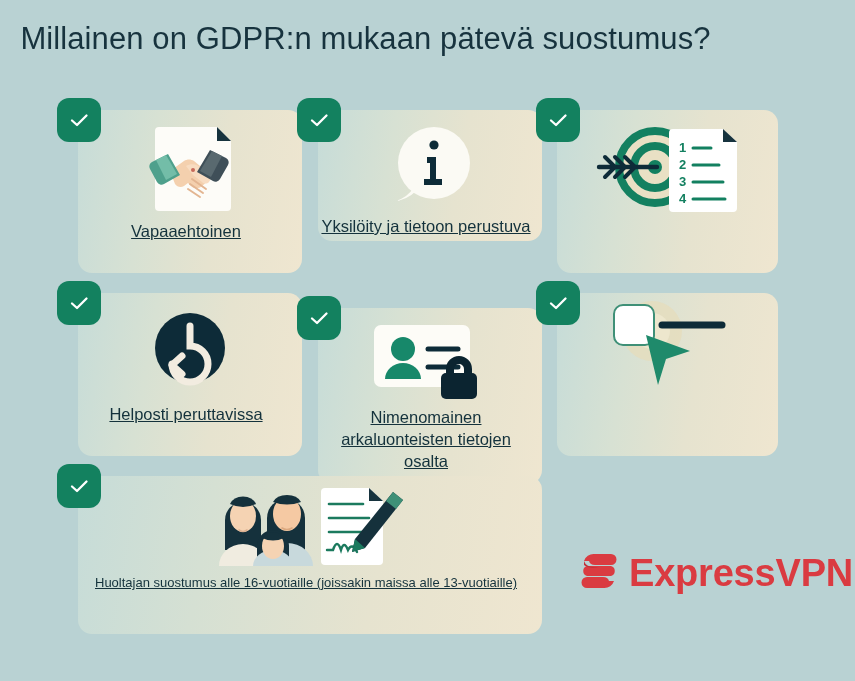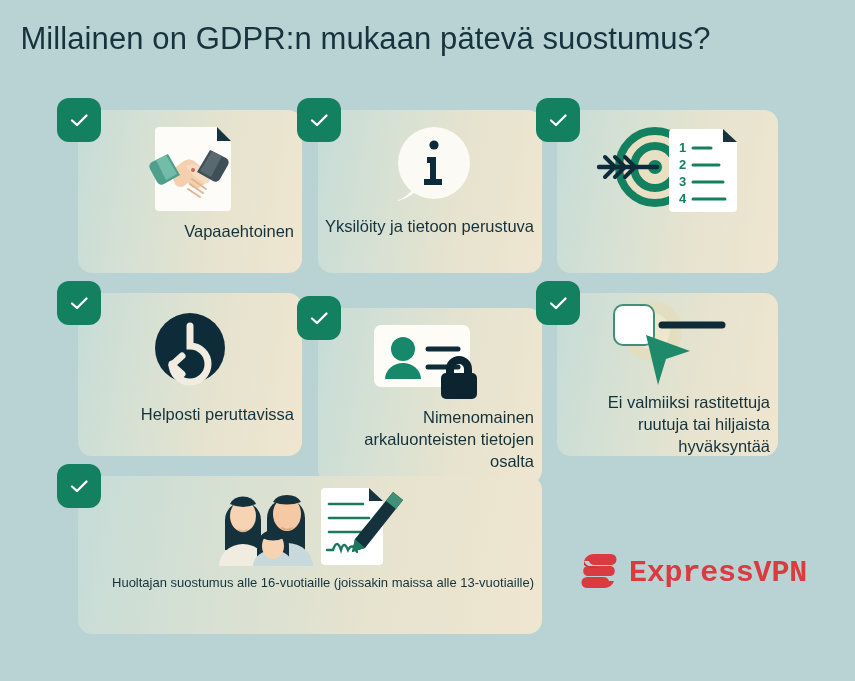--- a/index.html
+++ b/index.html
@@ -60,39 +60,40 @@
     width: 100%;
     display: flex;
     justify-content: center;
     align-items: center;
   }
 
   .card-label {
     position: absolute;
     left: 0;
     right: 8px;
-    text-align: right;
+    text-align: center;
     color: #14323c;
     font-size: 16.5px;
     line-height: 22px;
+    text-decoration: underline;
   }
   .card.wide .card-label { font-size: 13px; line-height: 24px; }
 
   
   #brand-logo {
     position: absolute;
     left: 578px;
     top: 550px;
     display: flex;
     align-items: center;
     gap: 9px;
   }
   #brand-logo .wordmark {
-    font-family: Liberation Mono, monospace;
-    font-size: 30px;
+    font-family: Liberation Sans, sans-serif;
+    font-size: 38px;
     font-weight: 700;
     color: #da3b41;
     letter-spacing: -0.2px;
   }
 </style>
 </head>
 <body>
 
 <div id="page-title">Millainen on GDPR:n mukaan pätevä suostumus?</div>
 
@@ -118,21 +119,21 @@
       <path d="M22 43 l16-8 12 21 -16 9 a5 5 0 0 1-7-2 l-7-13 a5 5 0 0 1 2-7 z" fill="#4ea08c"></path>
       <path d="M26 41 l10-5 11 19 -11 6 z" fill="#73bda8"></path>
       <path d="M96 39 l-16-8 -13 22 16 9 a5 5 0 0 0 7-2 l8-14 a5 5 0 0 0-2-7 z" fill="#3f4f58"></path>
       <path d="M92 37 l-10-5 -12 20 11 6 z" fill="#59696f"></path>
     </svg>
   </div>
 
   <div class="card-label" style="top:110px;">Vapaaehtoinen</div>
 </div>
 
-<div class="card" style="left:318px; top:110px; width:224px; height:163px;">
+<div class="card" style="left:318px; top:110px; width:224px; height:131px;">
   <div class="check-badge">
     <span>
       <svg width="24" height="24" viewBox="0 0 24 24" fill="none">
         <path d="M5 12.5 L10 17 L19.5 7.5" stroke="#ffffff" stroke-width="2.3" stroke-linecap="round" stroke-linejoin="round"></path>
       </svg>
     </span>
   </div>
 
   <div class="card-icon" style="top:8px; height:98px;">
     <svg width="104" height="96" viewBox="0 0 104 96">
@@ -236,21 +237,20 @@
   <div class="card-icon" style="top:8px; height:86px;">
     <svg width="128" height="86" viewBox="0 0 128 86">
       <circle cx="48" cy="30" r="30" fill="#e6dcbb" opacity="0.75"></circle>
       <circle cx="48" cy="30" r="18" fill="#efe8cf" opacity="0.8"></circle>
       <rect x="10" y="4" width="40" height="40" rx="9" fill="#ffffff" stroke="#3f9077" stroke-width="2"></rect>
       <path d="M58 24 h60" stroke="#0d2b38" stroke-width="7" stroke-linecap="round"></path>
       <path d="M42 34 L86 50 L62 58 L54 84 z" fill="#1f8a6b"></path>
     </svg>
   </div>
 
-  <div class="card-label" style="top:98px;">Ei valmiiksi rastitettuja ruutuja tai hiljaista hyväksyntää</div>
 </div>
 
 <div class="card wide" style="left:78px; top:476px; width:464px; height:158px;">
   <div class="check-badge">
     <span>
       <svg width="24" height="24" viewBox="0 0 24 24" fill="none">
         <path d="M5 12.5 L10 17 L19.5 7.5" stroke="#ffffff" stroke-width="2.3" stroke-linecap="round" stroke-linejoin="round"></path>
       </svg>
     </span>
   </div>

